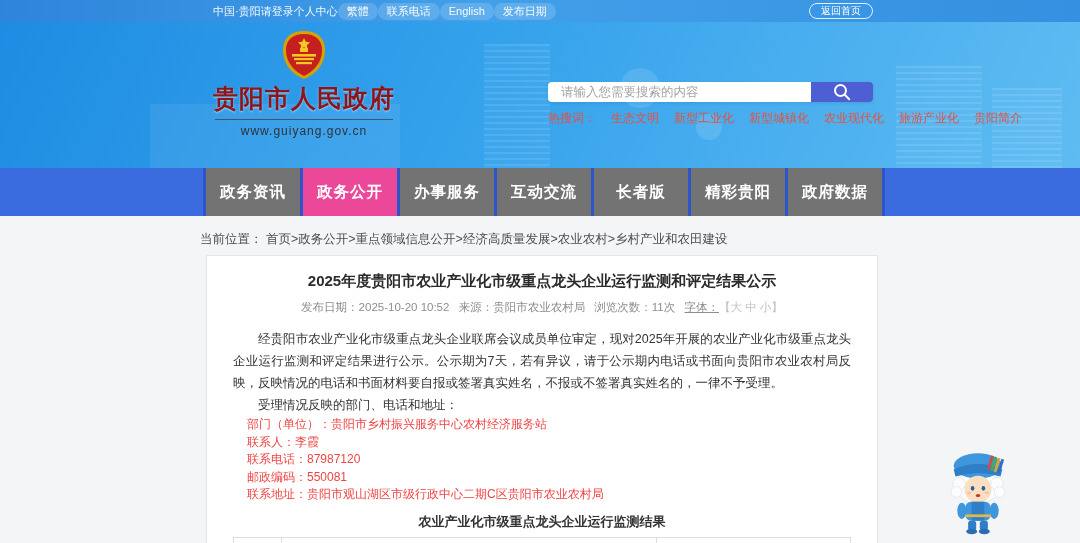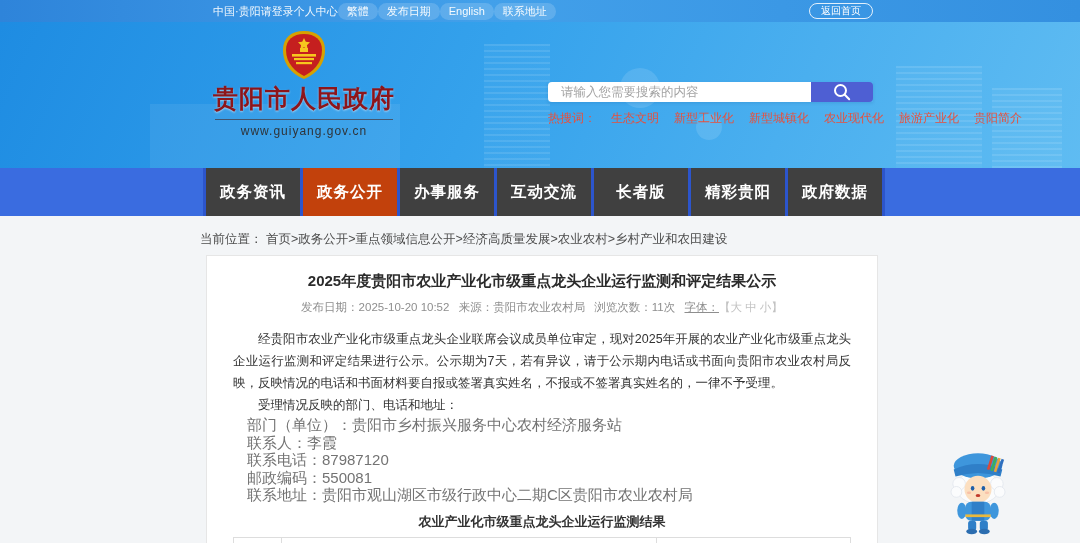--- a/index.html
+++ b/index.html
@@ -37,58 +37,58 @@
     font-size:12.5px;color:#333;outline:none;background:#fff;
     font-family:"Liberation Sans","DejaVu Sans",sans-serif;}
   .search-input::placeholder{color:#a3a3a3;}
   .search-btn{width:62px;background:#4e5fd3;border:none;border-radius:0 4px 4px 0;
     display:flex;align-items:center;justify-content:center;cursor:pointer;}
   .hot{margin-top:8px;display:flex;gap:15px;font-size:12px;color:#e8503c;white-space:nowrap;}
   .hot-term{cursor:pointer;color:#e8503c;}
   
   .nav{position:absolute;top:168px;left:0;right:0;height:48px;background:#3a6ce0;
     display:flex;padding-left:203px;box-sizing:border-box;}
-  .nav-item{width:94px;background:#404040;border-left:3px solid #2c55cc;color:#fff;
+  .nav-item{width:94px;background:#737373;border-left:3px solid #2c55cc;color:#fff;
     font-size:15.5px;font-weight:bold;display:flex;align-items:center;justify-content:center;
     letter-spacing:1px;cursor:pointer;white-space:nowrap;}
   .nav-item:last-child{border-right:3px solid #2c55cc;}
-  .nav-item.active{background:#c2410c;}
+  .nav-item.active{background:#ec4899;}
   
   .breadcrumb{position:absolute;top:231px;left:200px;font-size:12.5px;color:#4d4d4d;}
   .breadcrumb .crumb-path{cursor:pointer;}
   
   .card{position:absolute;left:206px;top:255px;width:672px;height:360px;background:#fff;
     border:1px solid #e6e6e6;box-sizing:border-box;padding:0 26px;}
   .article-title{margin:16px 0 0;text-align:center;font-size:15px;font-weight:bold;color:#2b2b2b;}
   .meta{margin-top:9px;text-align:center;font-size:11.5px;color:#8e8e8e;}
   .meta span{margin:0 3px;}
   .meta .sizes{color:#c2c2c2;cursor:pointer;}
   .intro{margin:13px 0 0;font-size:12.5px;color:#333;line-height:22px;text-indent:2em;text-align:justify;}
   .reply{margin:0;font-size:12.5px;color:#333;line-height:22px;text-indent:2em;}
-  .contact{margin:0;font-size:15px;color:#737373;line-height:17.5px;padding-left:14px;}
+  .contact{margin:0;font-size:12px;color:#ef4444;line-height:17.5px;padding-left:14px;}
   .table-caption{text-align:center;font-weight:bold;font-size:13px;color:#333;margin:9px 0 6px;}
   table.results{width:100%;border-collapse:collapse;table-layout:fixed;}
   table.results th,table.results td{border:1px solid #ddd;text-align:center;
     font-size:12px;color:#4a4a4a;font-weight:normal;}
   table.results th{height:25px;}
   .col-no{width:7.8%;} .col-name{width:60.8%;} .col-result{width:31.4%;}
   
   .mascot{position:absolute;right:66px;bottom:6px;cursor:pointer;}
 </style>
 </head>
 <body>
 
 <div class="topbar">
   <div class="topbar-links">
       <span class="tlink">中国·贵阳</span>
       <span class="tlink">请登录个人中心</span>
       <span class="tlink pill">繁體</span>
+      <span class="tlink pill">联系电话</span>
+      <span class="tlink pill">English</span>
       <span class="tlink pill">发布日期</span>
-      <span class="tlink pill">English</span>
-      <span class="tlink pill">联系地址</span>
     </div>
   <button class="home-pill">返回首页</button>
 </div>
 
 <div class="banner">
 
   <div class="bld striped" style="left:484px;top:22px;width:66px;height:124px;"></div>
   <div class="bld" style="left:150px;top:82px;width:250px;height:64px;background:rgba(255,255,255,.07);"></div>
   <div class="bld striped" style="left:896px;top:44px;width:86px;height:102px;"></div>
   <div class="bld striped" style="left:992px;top:66px;width:70px;height:80px;"></div>

